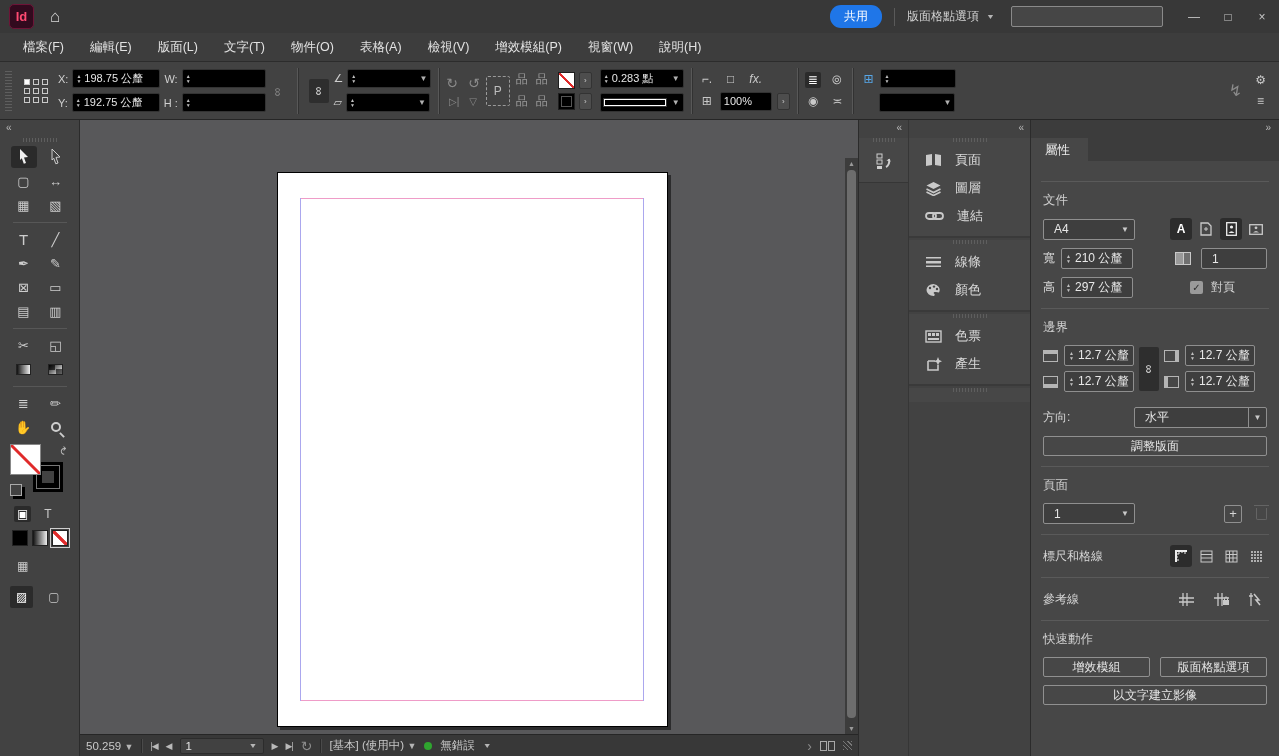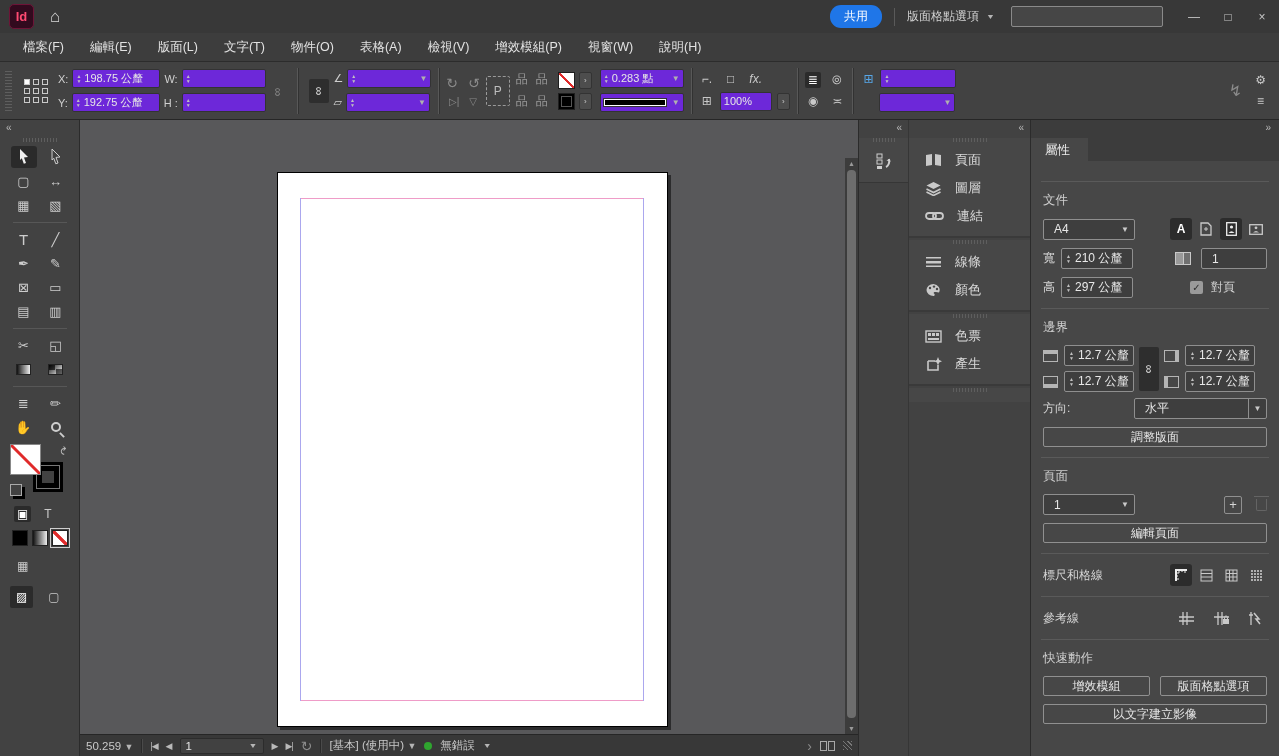--- a/index.html
+++ b/index.html
@@ -35,21 +35,21 @@
     border-bottom:1px solid #262626; display:flex; align-items:center; font-size:11px; }
   .grip-v { width:7px; height:40px; margin-left:5px;
     background:repeating-linear-gradient(0deg,#5e5e5e 0 1px,transparent 1px 3px); }
   .refproxy { display:grid; grid-template-columns:repeat(3,6px); grid-template-rows:repeat(3,6px);
     gap:3px; margin:0 10px 0 12px; }
   .refproxy span { border:1px solid #c9c9c9; background:transparent; }
   .refproxy span.sel { background:#fff; }
   .ctl-col { display:flex; flex-direction:column; gap:5px; }
   .ctl-row { display:flex; align-items:center; gap:4px; }
   .clabel { color:#cfcfcf; }
-  .cfld { height:19px; background:#6d28d9; border:1px solid #333; border-radius:2px;
+  .cfld { height:19px; background:#000000; border:1px solid #333; border-radius:2px;
     display:flex; align-items:center; color:#e6e6e6; padding:0 3px; gap:3px; }
   .stp { display:flex; flex-direction:column; line-height:5px; font-size:5px; color:#c0c0c0; }
   .w88 { width:88px; } .w84 { width:84px; }
   .dd-ch { margin-left:auto; font-size:8px; color:#b0b0b0; }
   .sep-v { width:1px; height:46px; background:#585858; margin:0 7px; box-shadow:1px 0 0 #323232; }
   .chainbox { width:20px; height:24px; background:#2e2e2e; border-radius:2px; color:#e8e8e8;
     display:flex; align-items:center; justify-content:center; margin:0 4px; }
   .rot8 { display:inline-block; transform:rotate(90deg); font-size:12px; }
   .ghost { color:#8b8b8b; font-size:14px; }
   .pframe { width:24px; height:30px; border:1px dashed #9a9a9a; border-radius:2px; color:#bdbdbd;
@@ -760,40 +760,39 @@
               <span class="stp">
                   <span>▲</span>
                   <span>▼</span>
                 </span>
                 <span>12.7 公釐</span>
             </div>
           </div>
         </div>
       </div>
 
-      <div class="p-row" style="margin-top:6px;">
+      <div class="p-row" style="margin-top:15px;">
         <span>方向:</span>
         <div class="p-select" style="width:133px; margin-left:auto;text-align:right;">
           <span>水平</span>
             <span class="dd" style="border-left:1px solid #8f8f8f;">▼</span>
         </div>
       </div>
       <button class="p-btn" style="width:100%;">調整版面</button>
 
       <hr class="p-hr">
       <div class="p-title">頁面</div>
       <div class="p-row">
         <div class="p-select" style="width:92px;">
           <span>1</span>
             <span class="dd">▼</span>
         </div>
         <span class="plusbox" style="margin-left:auto;">+</span>
         <span class="trash" style="margin-left:14px;"></span>
       </div>
-      <button class="p-btn" style="width:100%;">編輯頁面</button>
 
       <hr class="p-hr">
       <div class="p-row">
         <span>標尺和格線</span>
         <div style="margin-left:auto; display:flex; gap:3px;">
           <span class="sq-btn active">
             <svg class="pic" width="13" height="13" viewBox="0 0 13 13">
                 <path d="M1 12 V1 H12" fill="none" stroke="#eee" stroke-width="2"></path>
                 <path d="M4 1 v3 M7 1 v2 M10 1 v3 M1 4 h3 M1 7 h2 M1 10 h3" stroke="#eee"></path>
               </svg>

